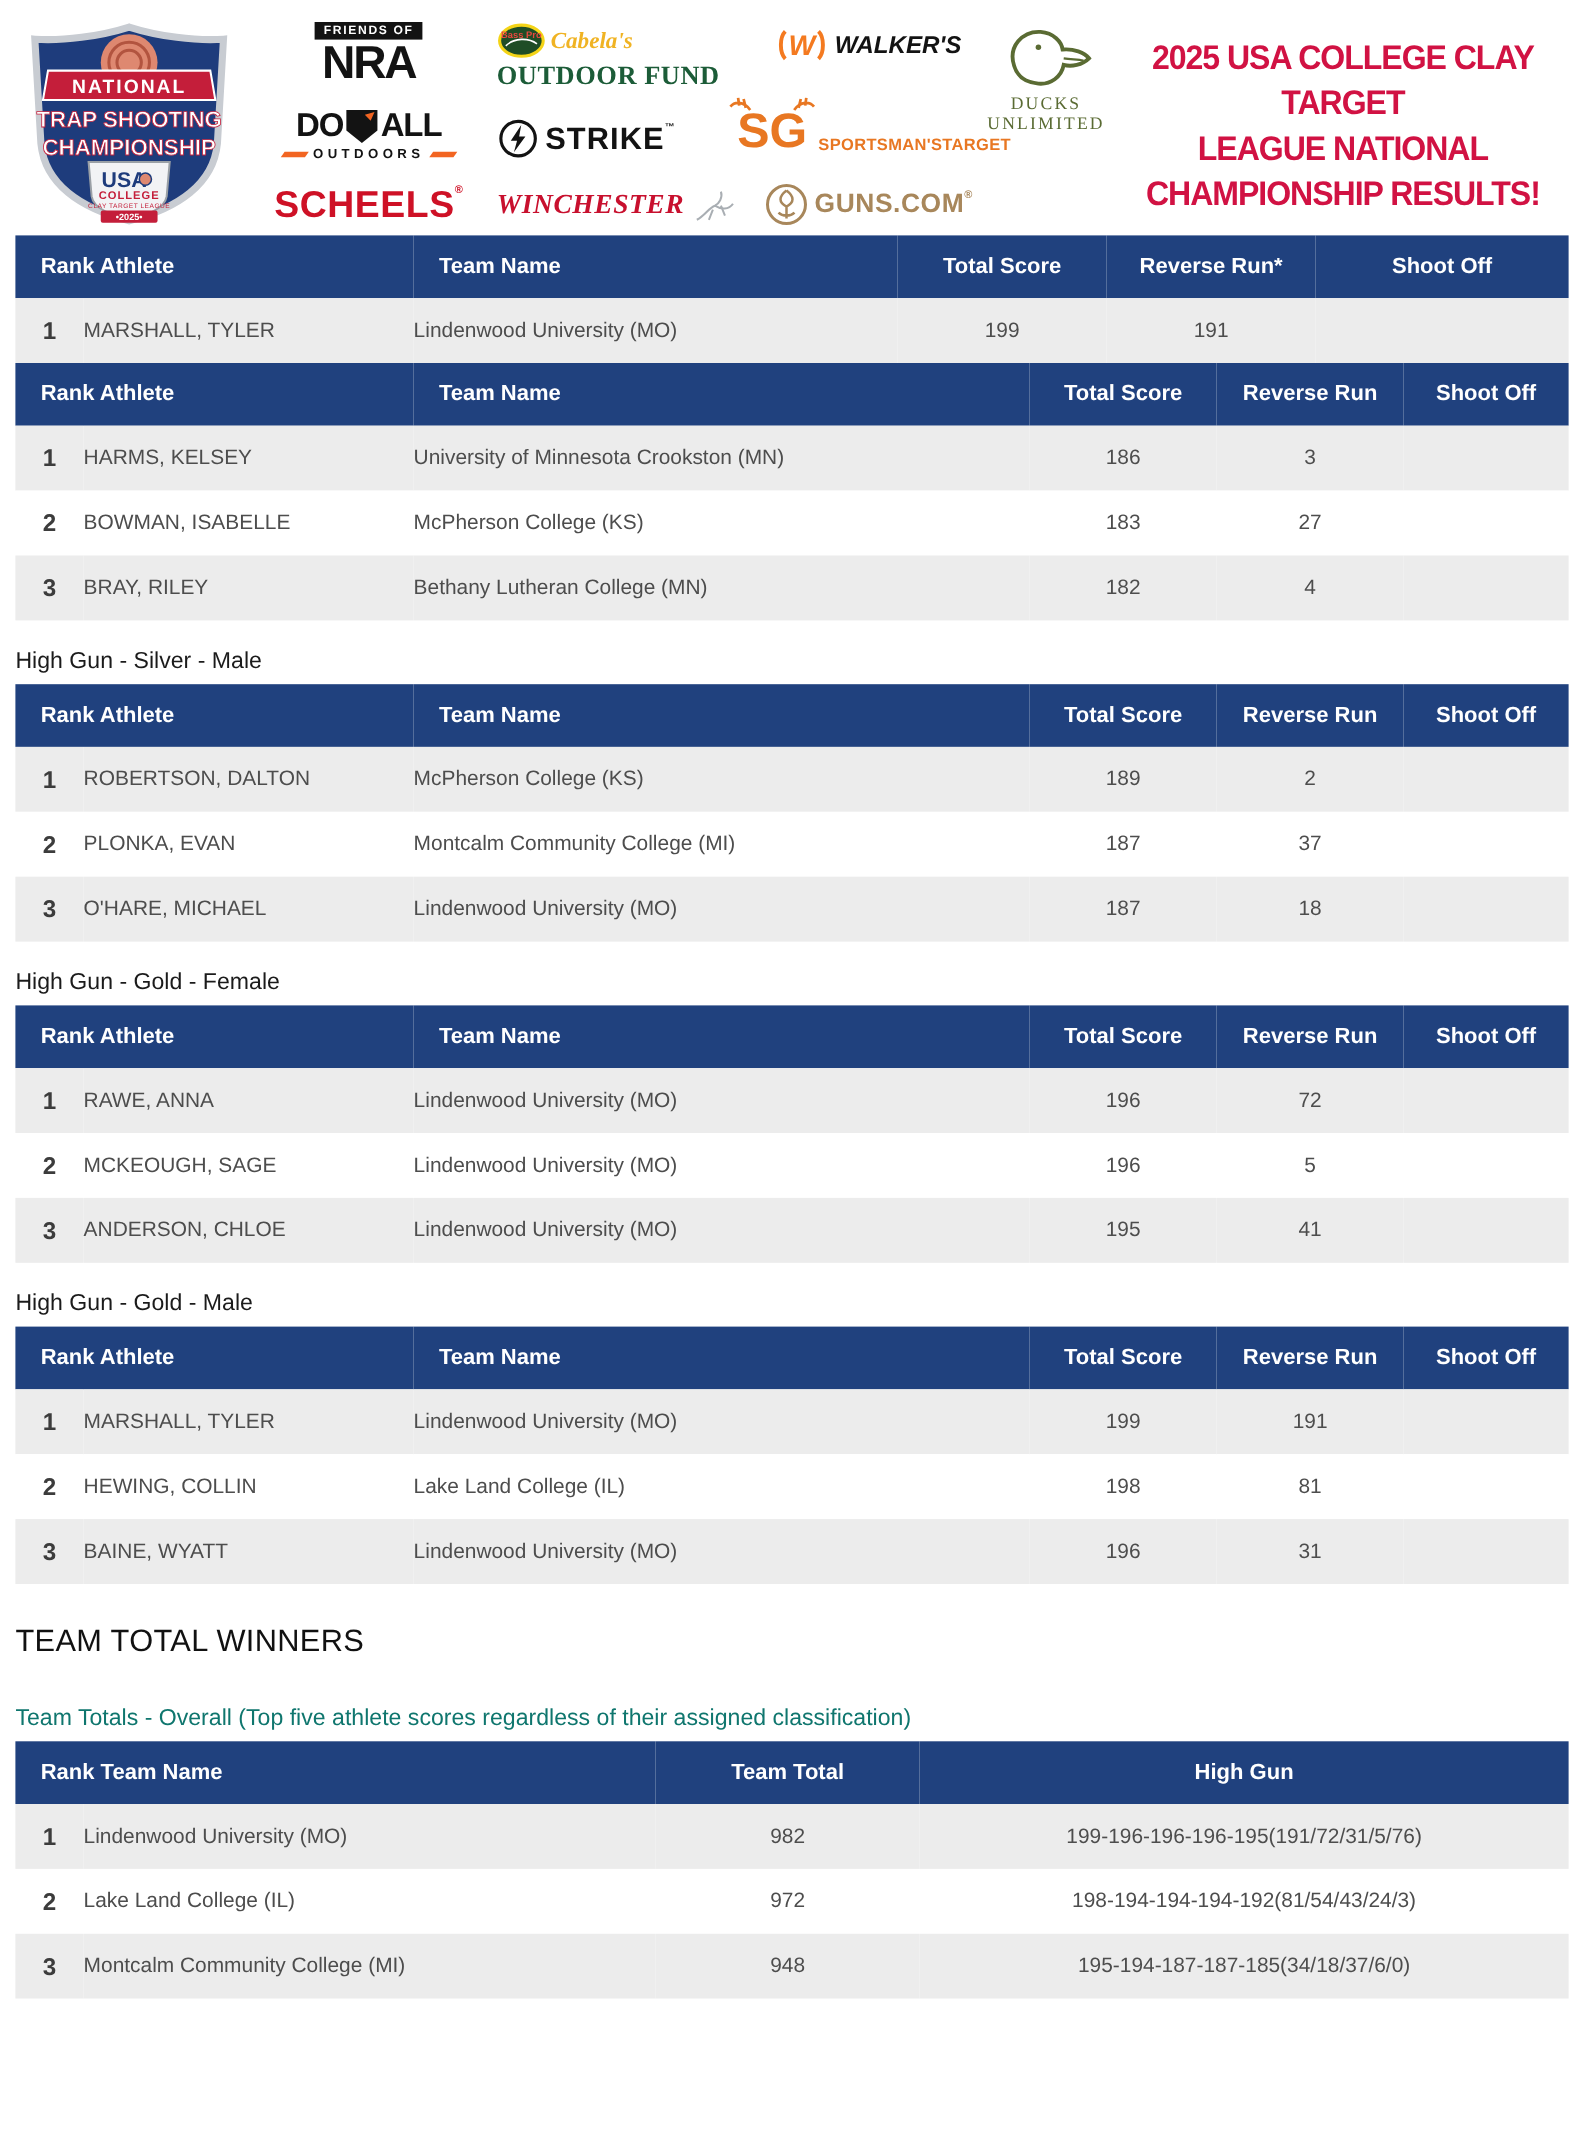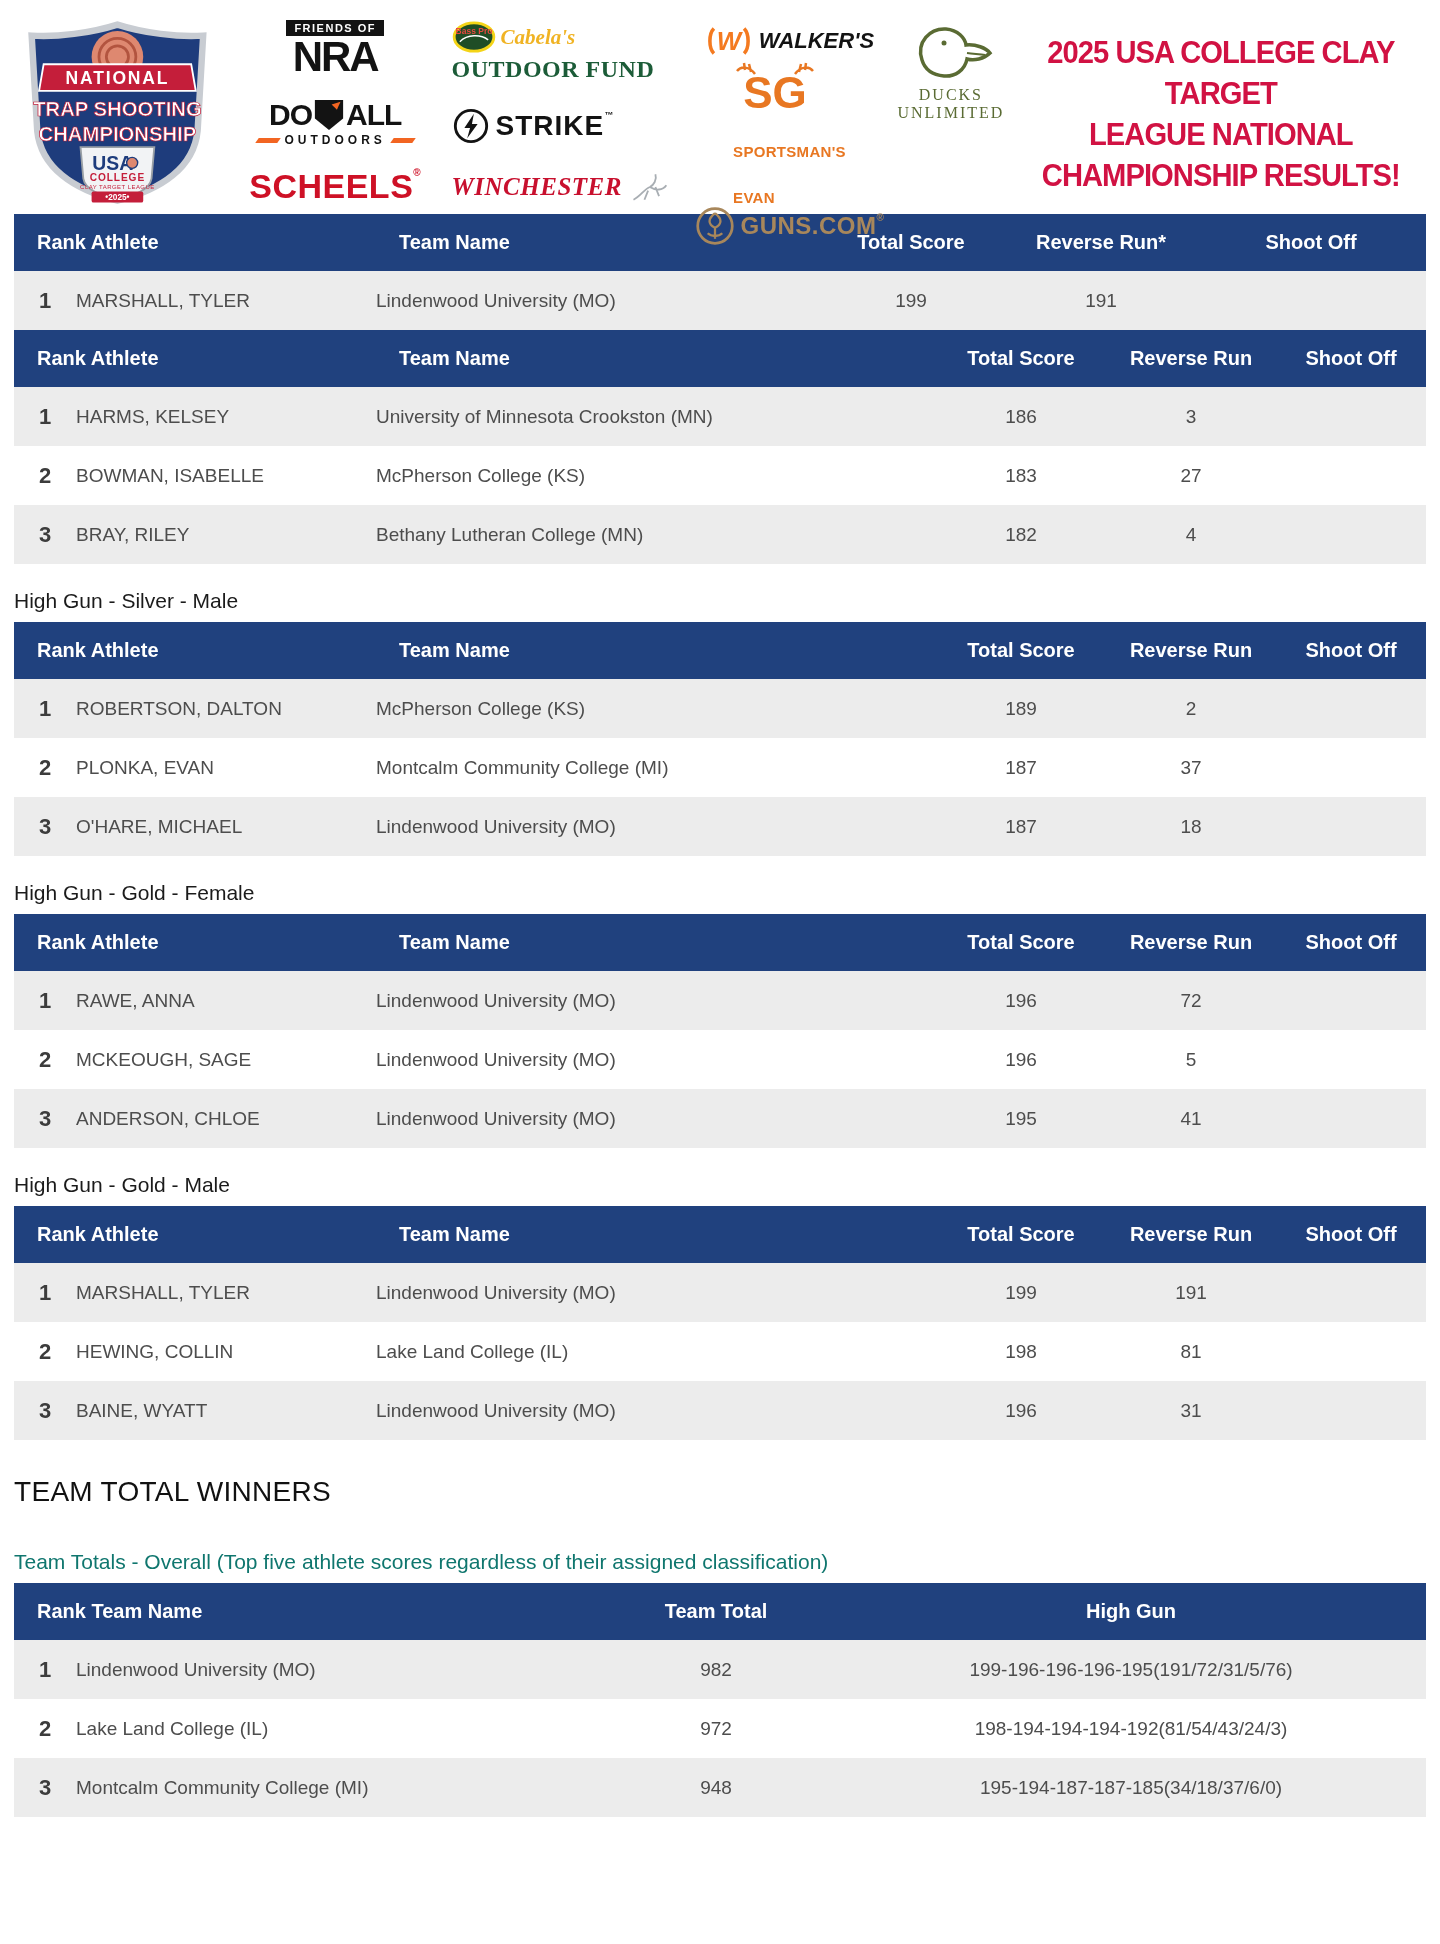--- a/index.html
+++ b/index.html
@@ -47,21 +47,21 @@
   .doall-word { font-size:30px; font-weight:900; color:#131313; letter-spacing:-1px; }
   .doall-sub-row { display:flex; align-items:center; gap:6px; margin-top:1px; }
   .orange-slash { display:inline-block; width:22px; height:5px; background:#f26522; transform:skewX(-35deg); }
   .doall-sub { font-size:12px; font-weight:800; color:#131313; letter-spacing:4px; }
   
   .scheels-label { font-size:34px; font-weight:900; color:#ce1126; letter-spacing:0.5px; }
   .reg { font-size:10px; vertical-align:top; }
   
   .walkers-label { font-size:22px; font-weight:900; font-style:italic; color:#131313; }
   
-  .sg-wrap { display:flex; flex-direction:column; align-items:flex-start; line-height:1.05; }
+  .sg-wrap { display:flex; flex-direction:row; align-items:flex-end; line-height:1.05; }
   .sg-text { font-size:15px; font-weight:800; color:#e87722; text-align:center; letter-spacing:0.3px;margin-top:30px; }
   
   .guns-label { font-size:24px; font-weight:800; color:#a8875b; letter-spacing:0.5px; }
   
   .du-wrap { display:flex; flex-direction:column; align-items:center; }
   .du-text { font-family:"Liberation Serif", serif; font-size:16px; color:#5a6b33;
              letter-spacing:2px; text-align:center; line-height:1.15; }
   
   .title-block {
     margin-left:auto; width:420px; align-self:center; text-align:center;
@@ -180,21 +180,21 @@
         </svg>
         <span class="walkers-label">WALKER'S</span>
       </div>
       <div class="sg-wrap">
         <svg width="84" height="52" viewBox="0 0 84 52">
           <path d="M22,12 C16,4 8,4 4,9 M18,10 L16,2 M12,8 L11,1" stroke="#e87722" stroke-width="2.5" fill="none"></path>
           <path d="M62,12 C68,4 76,4 80,9 M66,10 L68,2 M72,8 L73,1" stroke="#e87722" stroke-width="2.5" fill="none"></path>
           <text x="42" y="46" text-anchor="middle" font-size="44" font-weight="bold" fill="#e87722">SG</text>
         </svg>
         <div class="sg-text">SPORTSMAN'S</div>
-        <div class="sg-text">EVAN</div>
+        <div class="sg-text">TARGET</div>
       </div>
       <div class="logo-item">
         <svg width="40" height="40" viewBox="0 0 44 44">
           <circle cx="22" cy="22" r="19" fill="none" stroke="#a8875b" stroke-width="3"></circle>
           <path d="M22,8 C14,14 14,20 22,24 C30,20 30,14 22,8 M22,24 L22,36 M14,30 C18,34 26,34 30,30" fill="none" stroke="#a8875b" stroke-width="2.5"></path>
         </svg>
         <span class="guns-label"><span>GUNS.COM</span><span class="reg">®</span></span>
       </div>
     </div>
 

